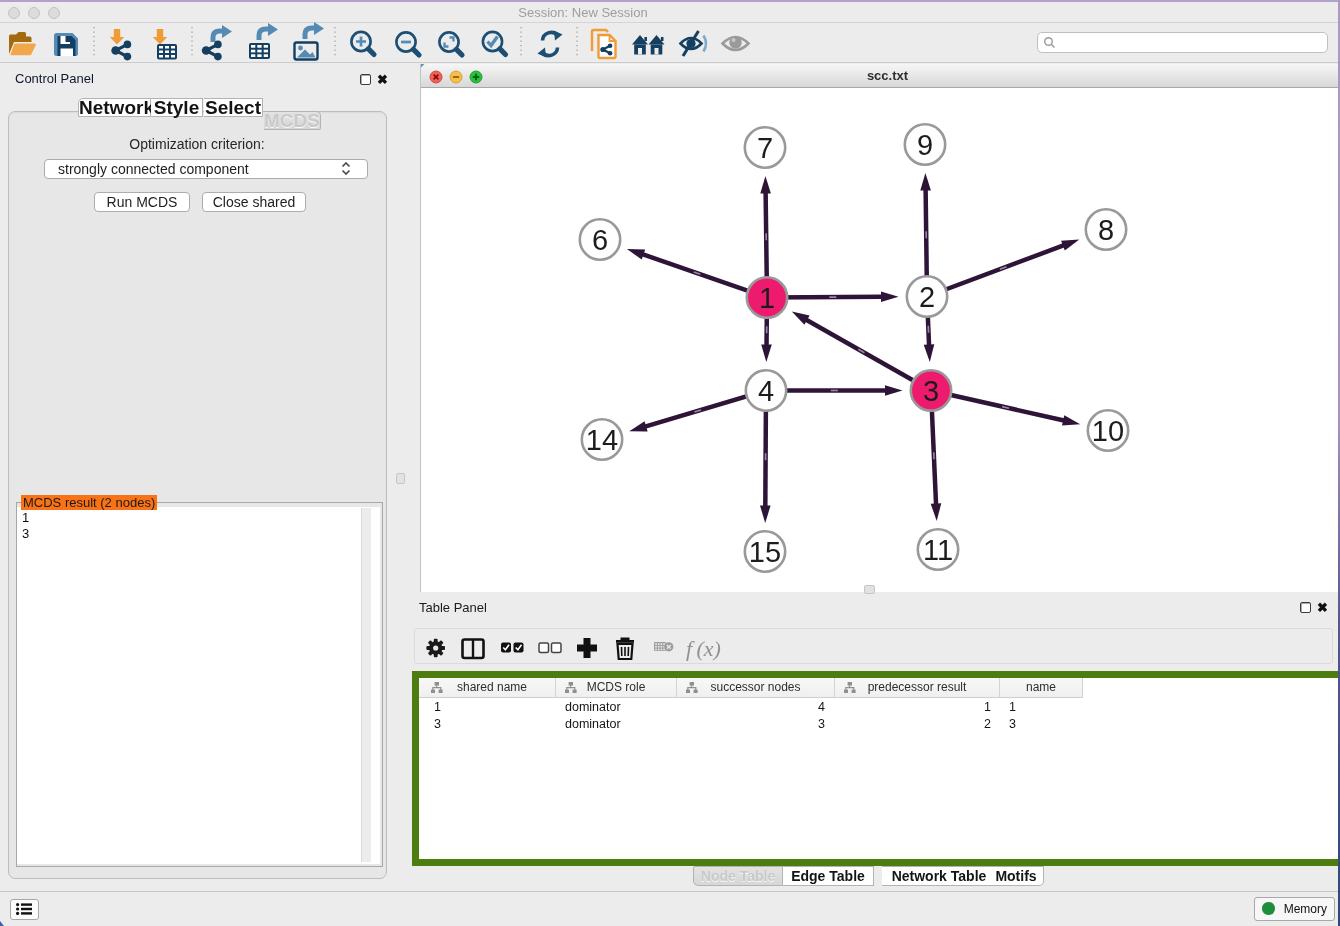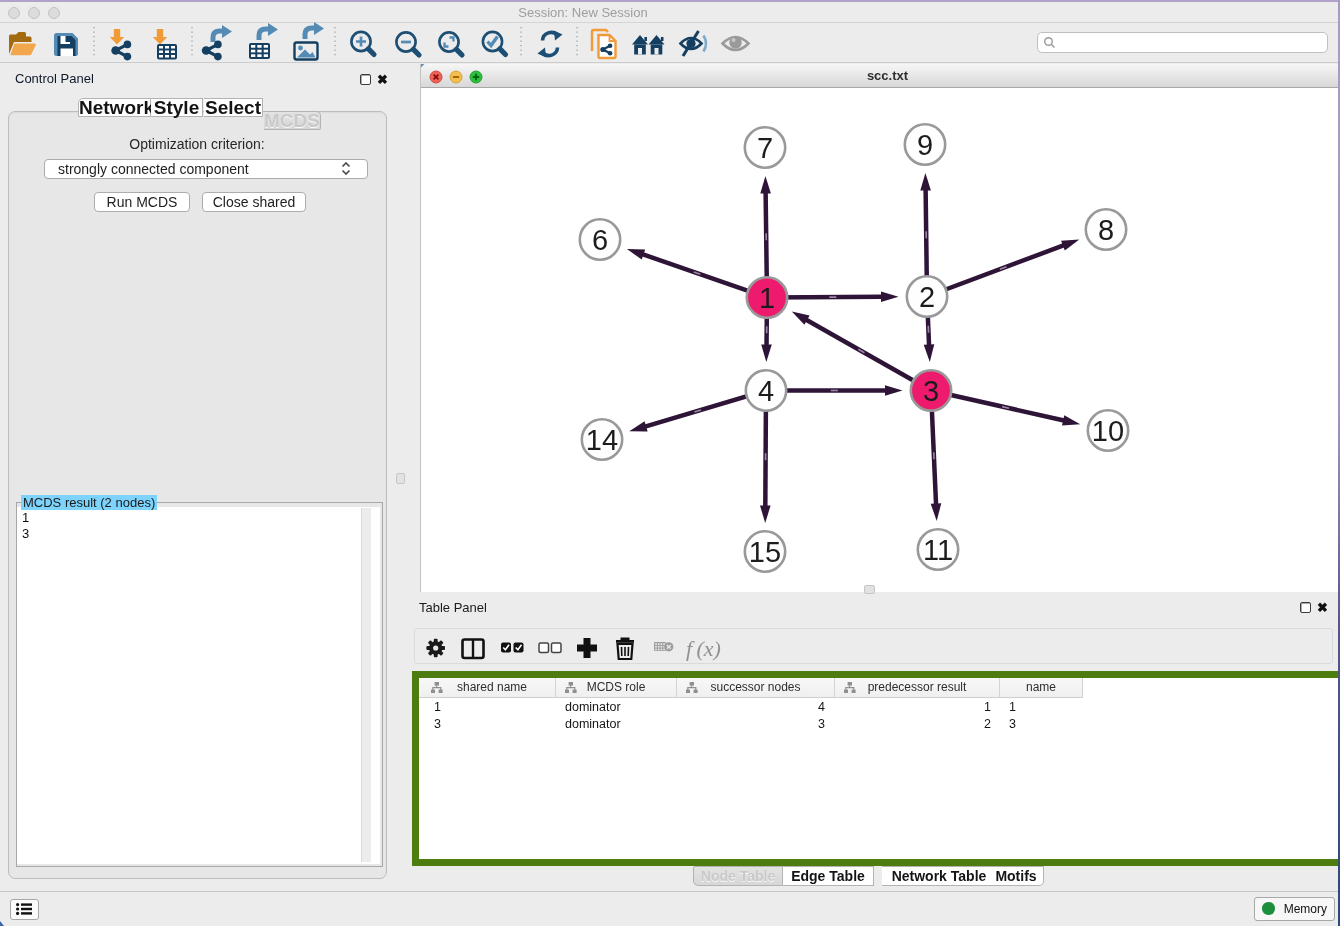--- a/index.html
+++ b/index.html
@@ -22,21 +22,21 @@
 .tab{top:98px;height:17px;background:#fff;border:1px solid #b3b3b3;font-size:19px;font-weight:bold;color:#141414;
  text-align:center;line-height:17px;z-index:5;}
 #tabmcds{background:linear-gradient(#e3e3e3,#d7d7d7);color:#c9c9c9;text-shadow:0 1px 0 #fafafa;border-top-right-radius:5px;border-bottom-right-radius:2px;}
 #optlabel{left:8px;top:136px;width:378px;text-align:center;font-size:14px;color:#262626;}
 #combo{left:44px;top:159px;width:309px;height:18px;background:#fff;border:1px solid #ababab;border-radius:4px;
  font-size:14px;color:#1e1e1e;line-height:18px;padding-left:13px;}
 .btn{top:192px;height:18px;background:#fff;border:1px solid #adadad;border-radius:4px;font-size:14px;color:#1e1e1e;
  text-align:center;line-height:18px;}
 #groupbox{left:16px;top:502px;width:365px;height:363px;border:1px solid #a8a8a8;}
 #groupwhite{left:17px;top:507px;width:363px;height:357px;background:#fff;}
-#grouptitle{left:21px;top:495px;font-size:13px;color:#1b1b1b;background:#7dd3fc;padding:0 2px;z-index:3;}
+#grouptitle{left:21px;top:495px;font-size:13px;color:#1b1b1b;background:#f97316;padding:0 2px;z-index:3;}
 #gscroll{left:361px;top:508px;width:9px;height:354px;background:#ececec;border-left:1px solid #dadada;}
 .gitem{left:22px;font-size:13px;color:#101010;}
 
 #netwin{left:404px;top:64px;width:933px;height:528px;background:#fff;border-left:1px solid #c2c2c2;border-right:1px solid #c2c2c2;margin-left:16px;}
 #nettitle{left:0;top:0;width:933px;height:23px;background:linear-gradient(#f6f6f6,#d8d8d8);border-bottom:1px solid #a8a8a8;
  border-top-left-radius:4px;border-top-right-radius:4px;}
 #nettitletext{left:0;top:4px;width:933px;text-align:center;font-size:13px;font-weight:bold;color:#2e2e2e;}
 #vsplit{left:396px;top:473px;width:7px;height:9px;background:#e2e2e2;border:1px solid #c6c6c6;border-radius:2px;}
 #hsplit{left:864px;top:585px;width:9px;height:7px;background:#e2e2e2;border:1px solid #c6c6c6;border-radius:2px;z-index:6;}
 

